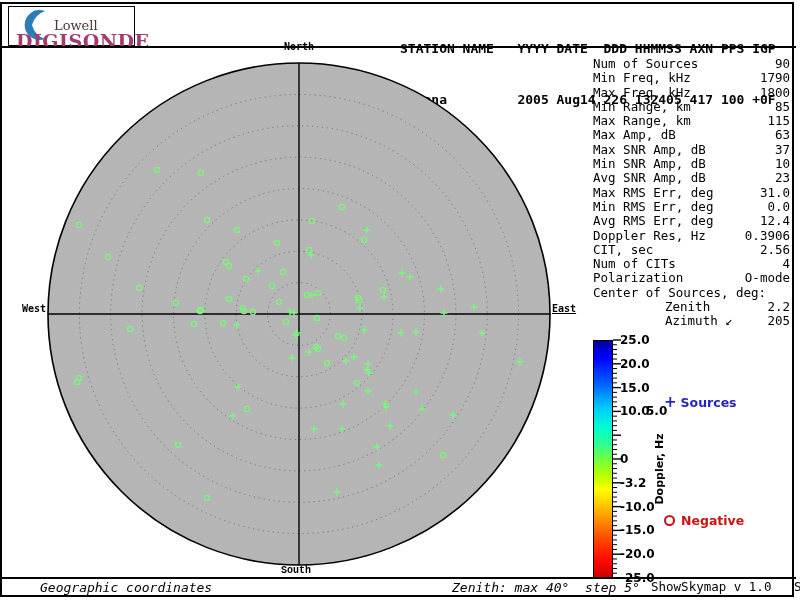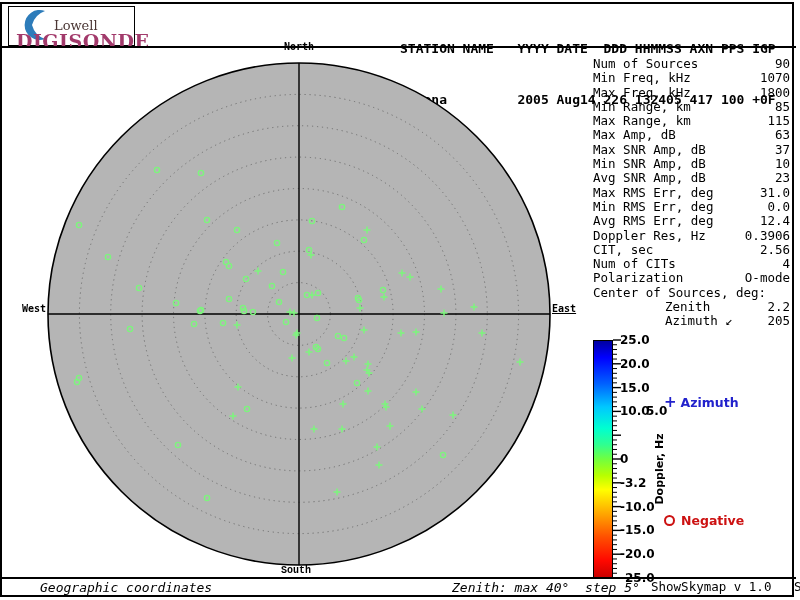--- a/index.html
+++ b/index.html
@@ -70,21 +70,21 @@
   </div>
   <div class="abs" id="hdr-sep"></div>
 
   <div class="abs compass" id="lbl-north">North</div>
   <div class="abs compass" id="lbl-south">South</div>
   <div class="abs compass" id="lbl-west">West</div>
   <div class="abs compass" id="lbl-east">East</div>
 
   <div class="abs" id="stats">
       <div class="row"><span>Num of Sources</span><span>90</span></div>
-      <div class="row"><span>Min Freq, kHz</span><span>1070</span></div>
+      <div class="row"><span>Min Freq, kHz</span><span>1790</span></div>
       <div class="row"><span>Max Freq, kHz</span><span>1800</span></div>
       <div class="row"><span>Min Range, km</span><span>85</span></div>
       <div class="row"><span>Max Range, km</span><span>115</span></div>
       <div class="row"><span>Max Amp, dB</span><span>63</span></div>
       <div class="row"><span>Max SNR Amp, dB</span><span>37</span></div>
       <div class="row"><span>Min SNR Amp, dB</span><span>10</span></div>
       <div class="row"><span>Avg SNR Amp, dB</span><span>23</span></div>
       <div class="row"><span>Max RMS Err, deg</span><span>31.0</span></div>
       <div class="row"><span>Min RMS Err, deg</span><span>0.0</span></div>
       <div class="row"><span>Avg RMS Err, deg</span><span>12.4</span></div>
@@ -107,21 +107,21 @@
       <div class="cbar-lbl" style="top: 404px; margin-left: 26px;">5.0</div>
       <div class="cbar-lbl" style="top: 452px;">0</div>
       <div class="cbar-lbl" style="top: 475.8px;">-3.2</div>
       <div class="cbar-lbl" style="top: 499.6px;">-10.0</div>
       <div class="cbar-lbl" style="top: 523.4px;">-15.0</div>
       <div class="cbar-lbl" style="top: 547.2px;">-20.0</div>
       <div class="cbar-lbl" style="top: 571px;">-25.0</div>
     </div>
 
   <div class="abs legend" id="legend-pos">
-    <span class="plus">+</span><span>Azimuth</span>
+    <span class="plus">+</span><span>Sources</span>
   </div>
   <div class="abs legend" id="legend-neg">
     <span class="circ"></span>
       <span>Negative</span>
   </div>
 
   <svg class="abs" id="skymap" width="800" height="600">
       <circle cx="299" cy="314" r="251" fill="#b5b5b5" stroke="#000" stroke-width="1.6"></circle>
       <circle cx="299" cy="314" r="31.4" fill="none" stroke="#6f6f6f" stroke-width="1" stroke-dasharray="1.2 3.8"></circle>
       <circle cx="299" cy="314" r="62.8" fill="none" stroke="#6f6f6f" stroke-width="1" stroke-dasharray="1.2 3.8"></circle>

